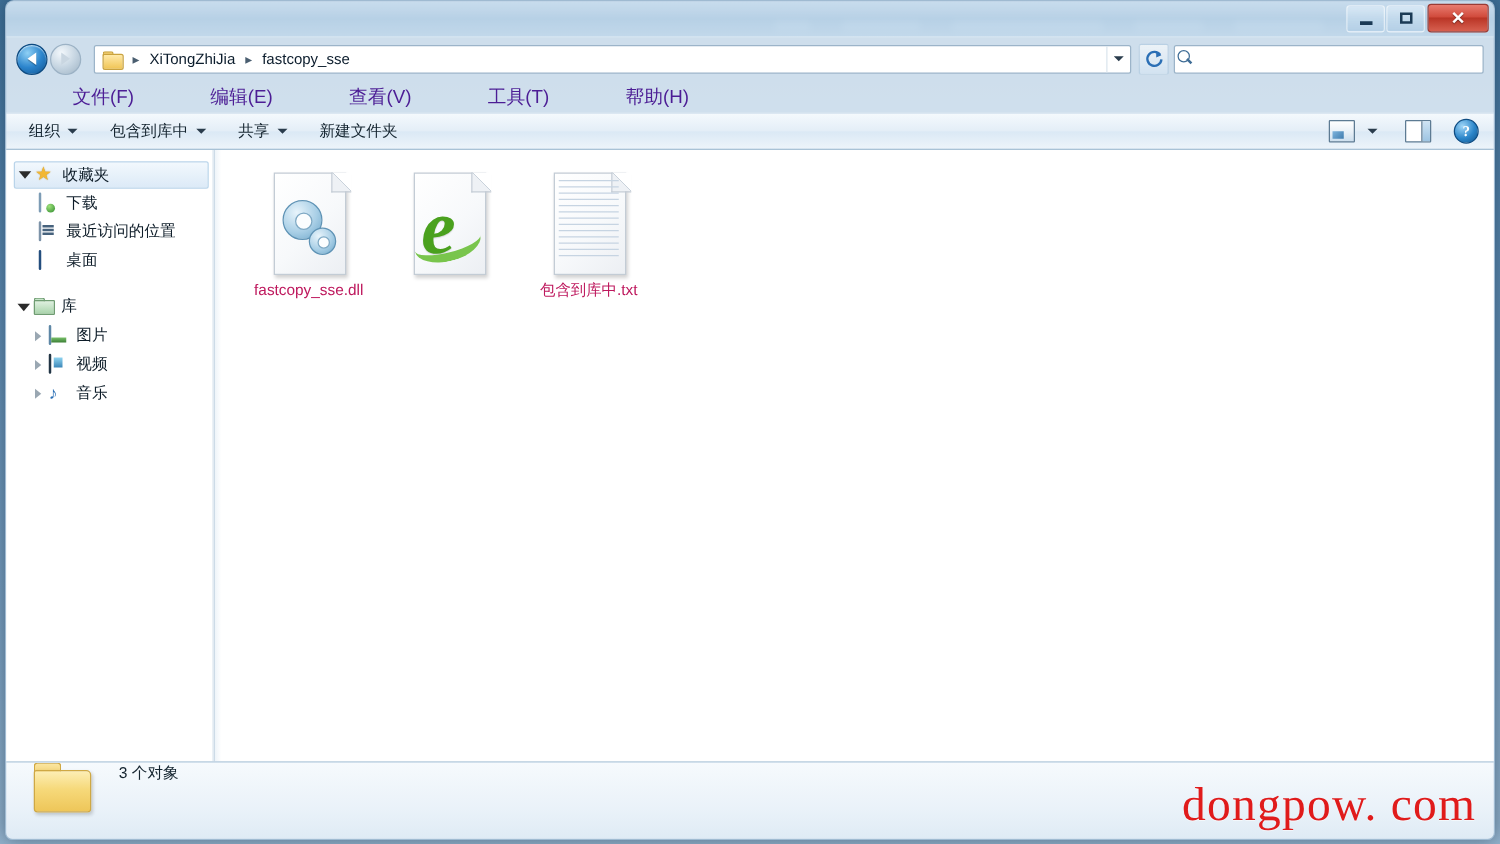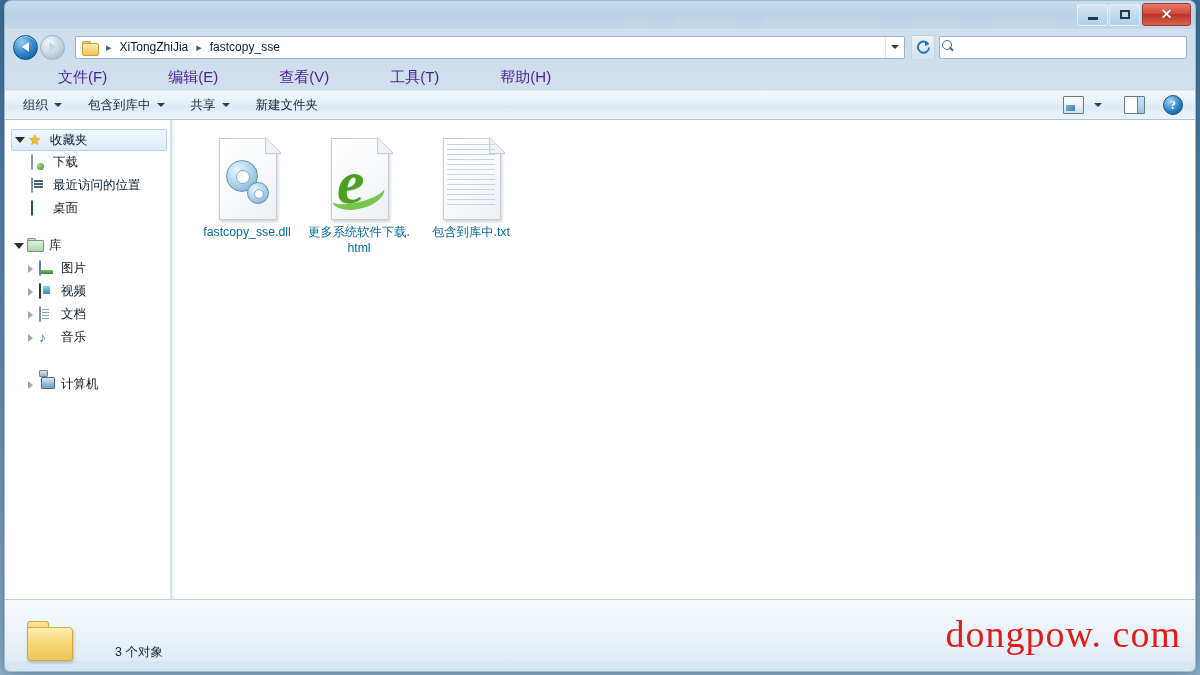--- a/index.html
+++ b/index.html
@@ -445,33 +445,32 @@
     opacity: .9;
   }
   
   .txt-lines {
     position: absolute; left: 10px; top: 6px; width: 48px; height: 68px;
   }
   .txt-lines i {
     display: block; height: 1px; background: #c6d4e2; margin-bottom: 4px;
   }
   .file-label {
-    margin-top: 6px; font-size: 12.3px; color: #0369a1;
+    margin-top: 6px; font-size: 12.3px; color: #be185d;
     text-align: center; line-height: 16px; width: 104px;
     word-break: break-all;
   }
 
   
   #statusbar {
-    position: absolute; left: 0; bottom: 10px; width: 100%; height: 62px;
+    position: absolute; left: 0; bottom: 0; width: 100%; height: 62px;
     background: linear-gradient(180deg, #f6fafd 0%, #eaf2f9 60%, #dfebf5 100%);
     border-top: 1px solid #bcd0e0;
-    display: flex; align-items: flex-end;
+    display: flex; align-items: flex-start;
     box-sizing: border-box;
-    gap: 20px;
   }
   #status-folder-icon {
     width: 46px; height: 40px; margin-left: 22px; position: relative;
   }
   #status-folder-icon .sfb {
     position:absolute; left:0; top:6px; width:44px; height:32px;
     background: linear-gradient(180deg,#fdeeb5 0%, #f6d97a 45%, #eec659 100%);
     border:1px solid #cfa844; border-radius: 2px 4px 3px 3px;
     box-shadow: 1px 2px 3px rgba(0,0,0,.18);
   }
@@ -660,42 +659,26 @@
         <span class="expander">
             <span class="tri-closed"></span>
           </span>
         <span class="nav-icon"><span class="ico-video"></span></span>
         <span class="nav-label">视频</span>
       </div>
       <div class="nav-row indent2">
         <span class="expander">
             <span class="tri-closed"></span>
           </span>
-        <span class="nav-icon"><span class="ico-doc"></span></span>
-        <span class="nav-label">文档</span>
-      </div>
-      <div class="nav-row indent2">
-        <span class="expander">
-            <span class="tri-closed"></span>
-          </span>
         <span class="nav-icon"><span class="ico-music">♪</span></span>
         <span class="nav-label">音乐</span>
       </div>
 
       <div class="group-gap" style="height:24px"></div>
 
-      <div class="nav-row indent2">
-        <span class="expander">
-            <span class="tri-closed"></span>
-          </span>
-        <span class="nav-icon">
-          <span class="ico-computer"><span class="scr"></span><span class="base"></span></span>
-        </span>
-        <span class="nav-label">计算机</span>
-      </div>
 
       <div class="group-gap" style="height:24px"></div>
 
     </div>
 
     <div id="splitter"></div>
 
     <div id="content">
       <div id="file-grid">
 
@@ -709,21 +692,20 @@
           <div class="file-label">fastcopy_sse.dll</div>
         </div>
 
         <div class="file-item">
           <div class="file-icon">
             <span class="doc-page"></span>
             <span class="doc-fold-edge"></span>
             <span class="ie-e">e</span>
             <span class="ie-swoosh"></span>
           </div>
-          <div class="file-label">更多系统软件下载.html</div>
         </div>
 
         <div class="file-item">
           <div class="file-icon">
             <span class="doc-page"></span>
             <span class="doc-fold-edge"></span>
             <span class="txt-lines">
               <i></i>
                 <i></i>
                 <i></i>

